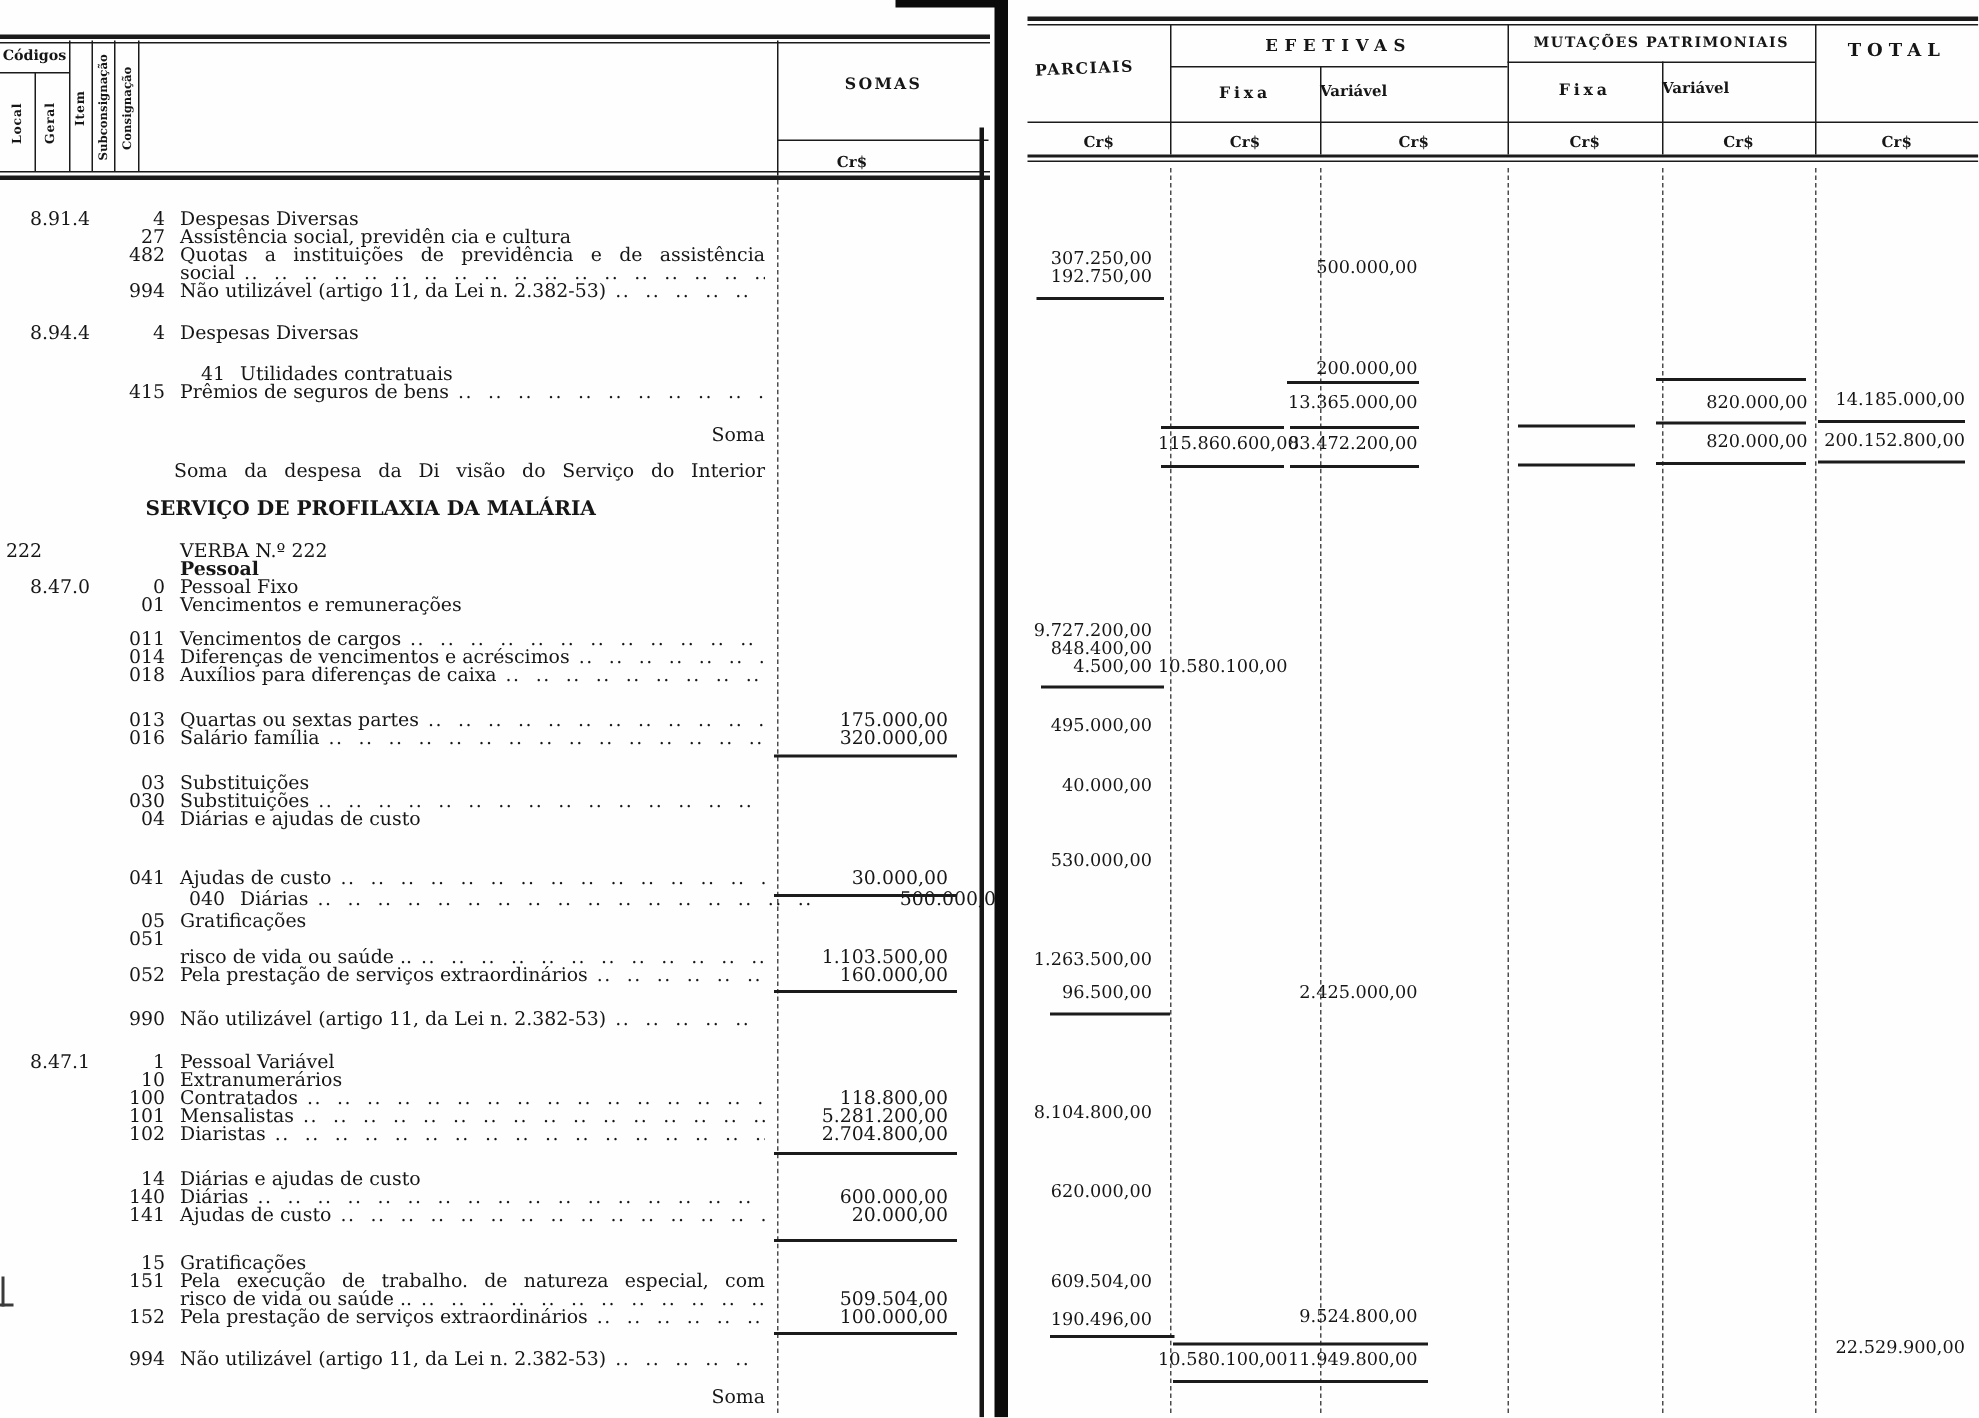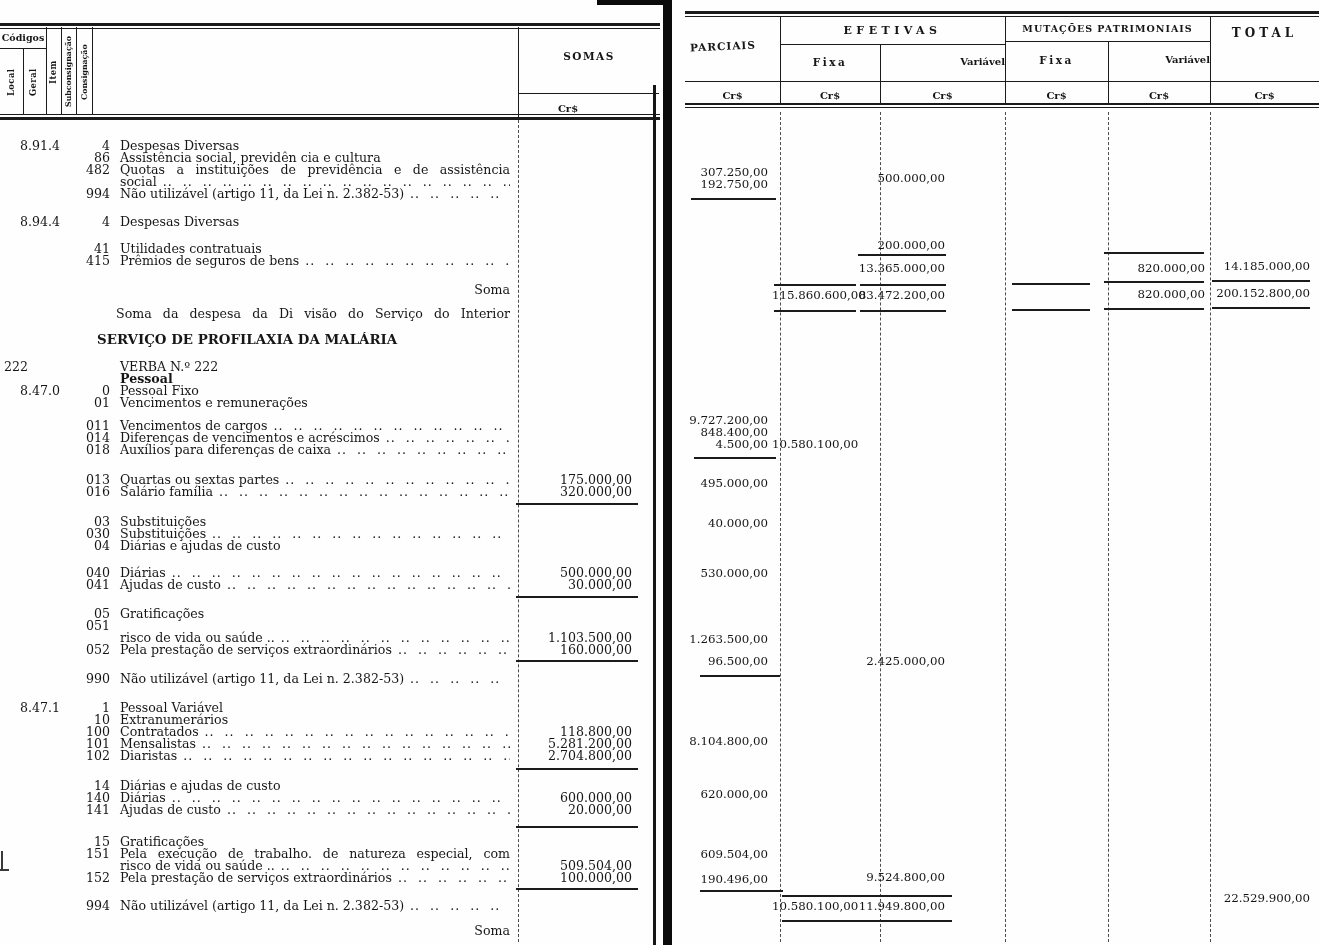--- a/index.html
+++ b/index.html
@@ -16,21 +16,21 @@
          font-weight:bold;font-size:8.3px;letter-spacing:.5px;text-align:center;
          width:13px;line-height:13px;white-space:nowrap;}
   .designacao{font-size:11.5px;font-weight:bold;letter-spacing:5px;width:426px;text-align:center;}
   .somas{font-size:10.5px;font-weight:bold;letter-spacing:1.5px;width:142px;text-align:center;}
   .crs{font-size:10px;font-weight:bold;text-align:center;}
   .parciais{font-size:10.5px;font-weight:bold;letter-spacing:1px;transform:rotate(-2.5deg);}
   .efetivas{font-size:11px;font-weight:bold;letter-spacing:4.5px;width:225px;text-align:center;}
   .mutacoes{font-size:9.5px;font-weight:bold;letter-spacing:1px;width:205px;text-align:center;}
   .totallbl{font-size:12px;font-weight:bold;letter-spacing:4px;width:109px;text-align:center;}
   .fixa{font-size:10.5px;font-weight:bold;letter-spacing:2.5px;text-align:center;}
-  .variavel{font-size:10px;font-weight:bold;text-align:right;}
+  .variavel{font-size:10px;font-weight:bold;text-align:left;}
   
   .lrow{position:absolute;left:0;width:660px;height:13px;font-size:12.6px;line-height:13px;white-space:nowrap;}
   .cl{position:absolute;left:4px;}
   .cg{position:absolute;left:20px;}
   .cc{position:absolute;left:50px;width:60px;text-align:right;}
   .lt{position:absolute;left:120px;width:390px;display:flex;}
   .lt.blk{display:block;}
   .lt.ar{display:block;text-align:right;}
   .lt.just{display:block;text-align:justify;text-align-last:justify;}
   .b{font-weight:bold;}
@@ -123,21 +123,21 @@
   <div class="vdash" style="left:1108px;top:112px;height:830px;"></div>
   <div class="vdash" style="left:1210px;top:112px;height:830px;"></div>
 
   <div id="left-rows">
       <div class="lrow" style="top: 139px;">
         <span class="cg">8.91.4</span>
         <span class="cc">4</span>
         <div class="lt blk">Despesas Diversas</div>
       </div>
       <div class="lrow" style="top: 151px;">
-        <span class="cc">86</span>
+        <span class="cc">27</span>
         <div class="lt blk">Assistência social, previdên cia e cultura</div>
       </div>
       <div class="lrow" style="top: 163px;">
         <span class="cc">482</span>
         <div class="lt just">Quotas a instituições de previdência e de assistência</div>
       </div>
       <div class="lrow" style="top: 175px;">
         <div class="lt">
           <span class="">social</span>
           <span class="dots">.. .. .. .. .. .. .. .. .. .. .. .. .. .. .. .. .. .. .. .. .. .. .. .. .. .. .. .. .. .. .. .. .. .. .. .. .. .. .. .. </span>
@@ -148,21 +148,21 @@
         <div class="lt">
           <span class="">Não utilizável (artigo 11, da Lei n. 2.382-53)</span>
           <span class="dots">.. .. .. .. .. .. .. .. .. .. .. .. .. .. .. .. .. .. .. .. .. .. .. .. .. .. .. .. .. .. .. .. .. .. .. .. .. .. .. .. </span>
         </div>
       </div>
       <div class="lrow" style="top: 215px;">
         <span class="cg">8.94.4</span>
         <span class="cc">4</span>
         <div class="lt blk">Despesas Diversas</div>
       </div>
-      <div class="lrow" style="top: 242px;">
+      <div class="lrow" style="top: 242px; margin-left: 40px;">
         <span class="cc">41</span>
         <div class="lt blk">Utilidades contratuais</div>
       </div>
       <div class="lrow" style="top: 254px;">
         <span class="cc">415</span>
         <div class="lt">
           <span class="">Prêmios de seguros de bens</span>
           <span class="dots">.. .. .. .. .. .. .. .. .. .. .. .. .. .. .. .. .. .. .. .. .. .. .. .. .. .. .. .. .. .. .. .. .. .. .. .. .. .. .. .. </span>
         </div>
       </div>
@@ -236,21 +236,21 @@
         <span class="cc">030</span>
         <div class="lt">
           <span class="">Substituições</span>
           <span class="dots">.. .. .. .. .. .. .. .. .. .. .. .. .. .. .. .. .. .. .. .. .. .. .. .. .. .. .. .. .. .. .. .. .. .. .. .. .. .. .. .. </span>
         </div>
       </div>
       <div class="lrow" style="top: 539px;">
         <span class="cc">04</span>
         <div class="lt blk">Diárias e ajudas de custo</div>
       </div>
-      <div class="lrow" style="top: 566px;">
+      <div class="lrow" style="top: 592px; margin-left: 40px;">
         <span class="cc">040</span>
         <div class="lt">
           <span class="">Diárias</span>
           <span class="dots">.. .. .. .. .. .. .. .. .. .. .. .. .. .. .. .. .. .. .. .. .. .. .. .. .. .. .. .. .. .. .. .. .. .. .. .. .. .. .. .. </span>
         </div>
         <span class="lsoma">500.000,00</span>
       </div>
       <div class="lrow" style="top: 578px;">
         <span class="cc">041</span>
         <div class="lt">

